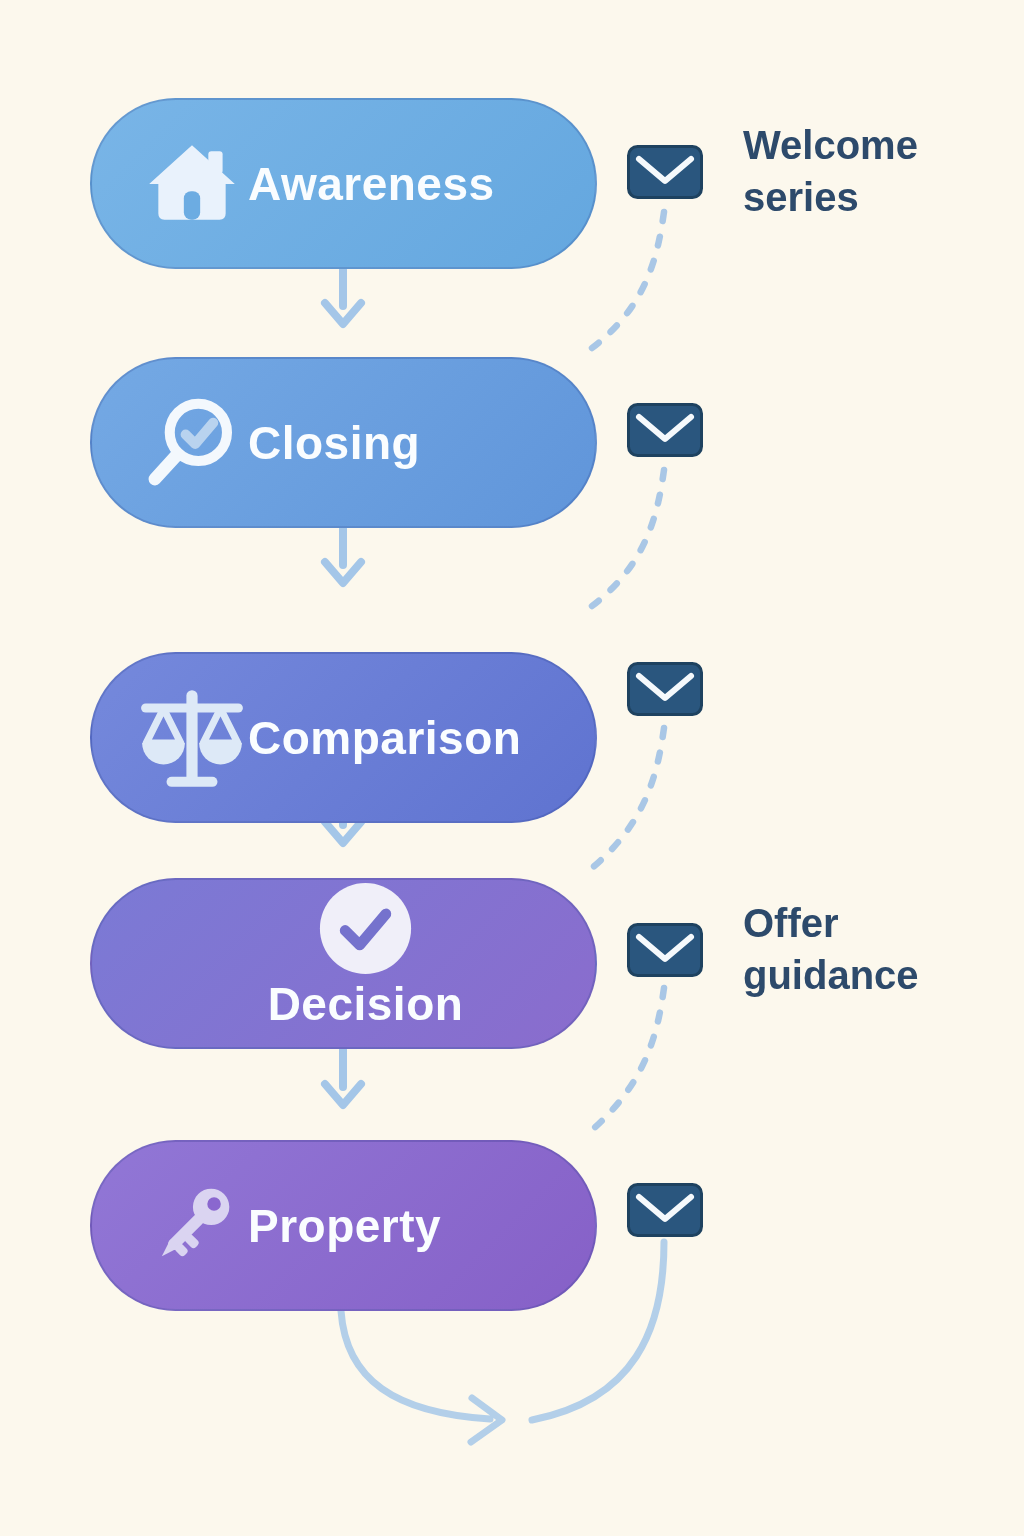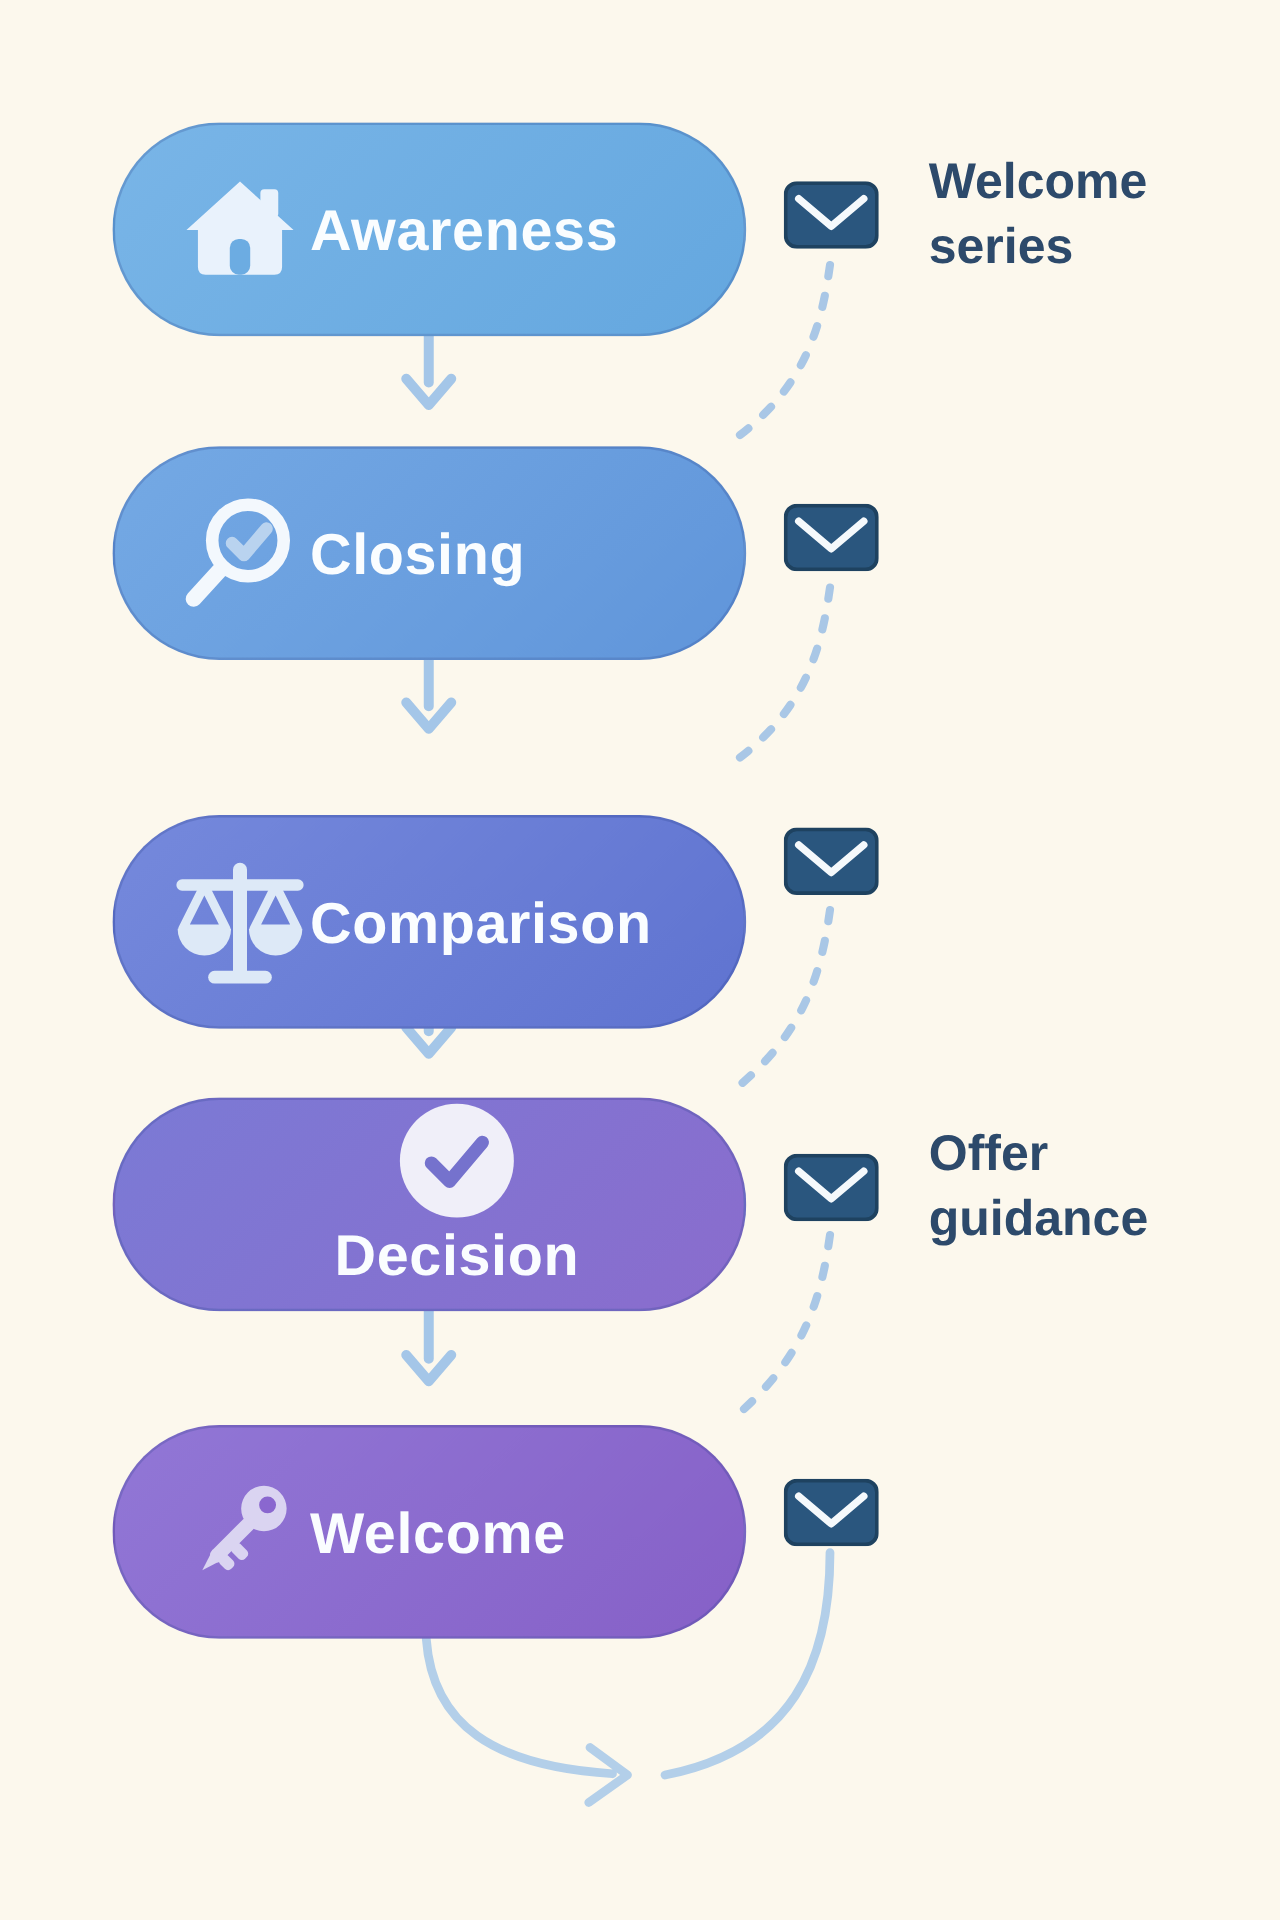--- a/index.html
+++ b/index.html
@@ -148,20 +148,20 @@
         <g transform="rotate(45 50 50)">
           <circle class="i-key" cx="50" cy="24" r="17.5"></circle>
           <circle class="i-key-hole" cx="50" cy="20" r="6.5"></circle>
           <rect class="i-key" x="44.5" y="36" width="11" height="44" rx="5"></rect>
           <path class="i-key" d="M44.5 74 L50 91 L55.5 74 Z"></path>
           <rect class="i-key" x="53" y="56" width="14" height="9" rx="3.5"></rect>
           <rect class="i-key" x="53" y="69" width="12" height="9" rx="3.5"></rect>
         </g>
       </svg>
     </div>
-    <div class="pill-label">Welcome</div>
+    <div class="pill-label">Property</div>
   </div>
   <svg class="envelope env-5" viewBox="0 0 76 54">
     <rect class="env-body" x="1.5" y="1.5" width="73" height="51" rx="9"></rect>
     <path class="env-chevron" d="M12 14 L38 36 L64 14"></path>
   </svg>
 
 </div>
 
 </body></html>

